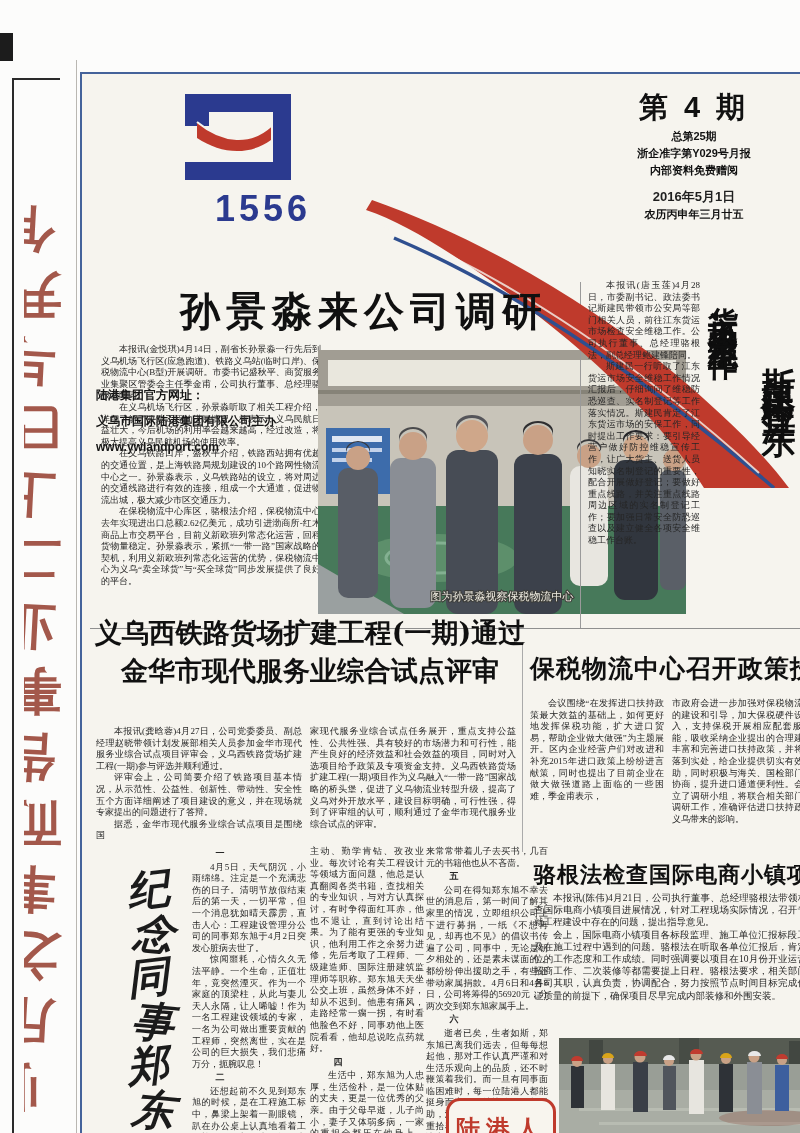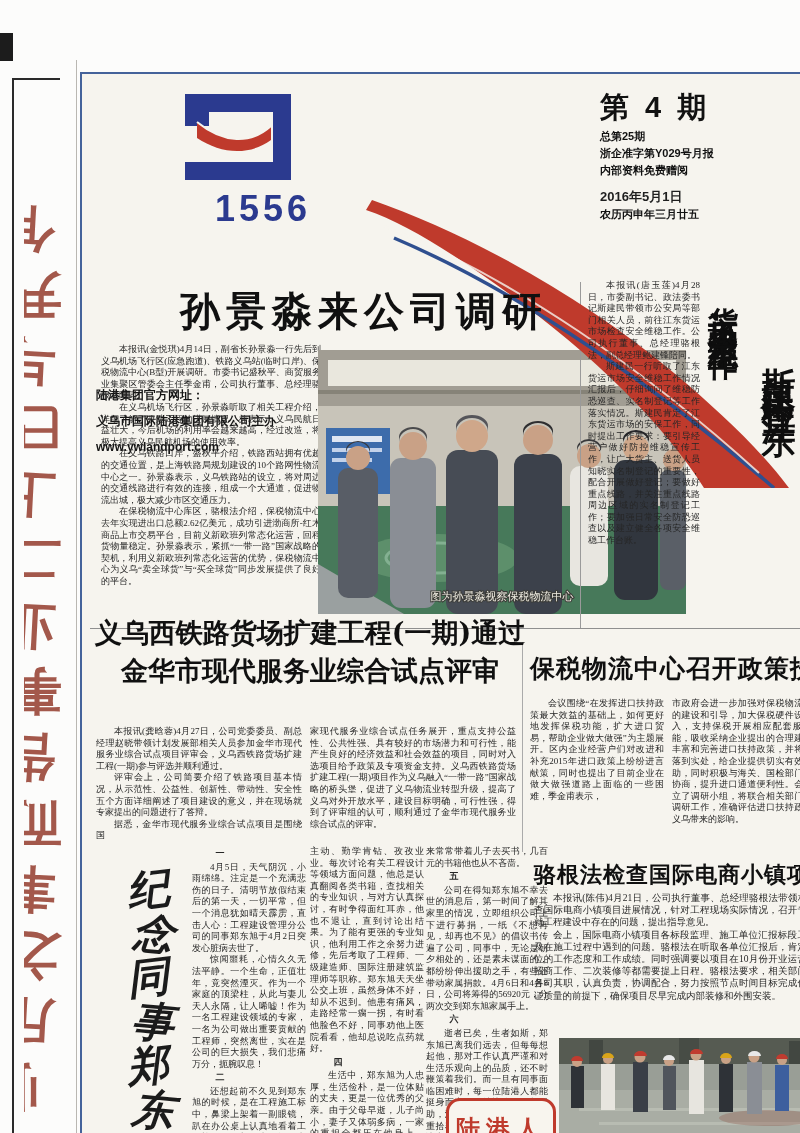--- a/index.html
+++ b/index.html
@@ -22,21 +22,21 @@
   .abs{position:absolute;}
   
   .logo-box{left:14px;top:14px;width:215px;height:170px;text-align:right;}
   .logo-num{font-family:"Liberation Sans","DejaVu Sans",sans-serif;font-weight:bold;
         font-size:36px;letter-spacing:4px;color:#2b3a8f;margin-top:-4px;}
   .np-title{left:232px;top:28px;width:310px;text-align:center;z-index:3;}
   .np-title-cn{font-size:62px;font-weight:900;color:#b5382c;letter-spacing:12px;
         font-family:"DejaVu Serif",serif;text-shadow:2px 3px 0 rgba(70,70,70,.35);white-space:nowrap;}
   .np-title-en{font-family:"Liberation Sans","DejaVu Sans",sans-serif;font-size:16px;
         font-weight:bold;color:#1c3e7a;letter-spacing:3px;margin-top:4px;white-space:nowrap;}
-  .issue-block{left:518px;top:14px;width:188px;text-align:left;z-index:3;
+  .issue-block{left:518px;top:14px;width:188px;text-align:center;z-index:3;
         font-family:"Liberation Sans","DejaVu Sans",sans-serif;}
   .issue-no{font-size:29px;font-weight:900;letter-spacing:4px;color:#111;}
   .issue-small{font-size:11px;font-weight:bold;color:#111;line-height:17px;}
   .issue-date{font-size:13px;font-weight:bold;margin-top:9px;}
   .publisher{left:14px;top:308px;width:260px;font-size:12px;font-weight:bold;line-height:26px;
         font-family:"Liberation Sans","DejaVu Sans",sans-serif;color:#141414;}
   .swoosh{left:272px;top:104px;width:470px;height:310px;z-index:1;}
   
   .btxt{font-size:9px;line-height:11.6px;text-align:justify;color:#262626;}
   .btxt p{margin:0;text-indent:2em;}

